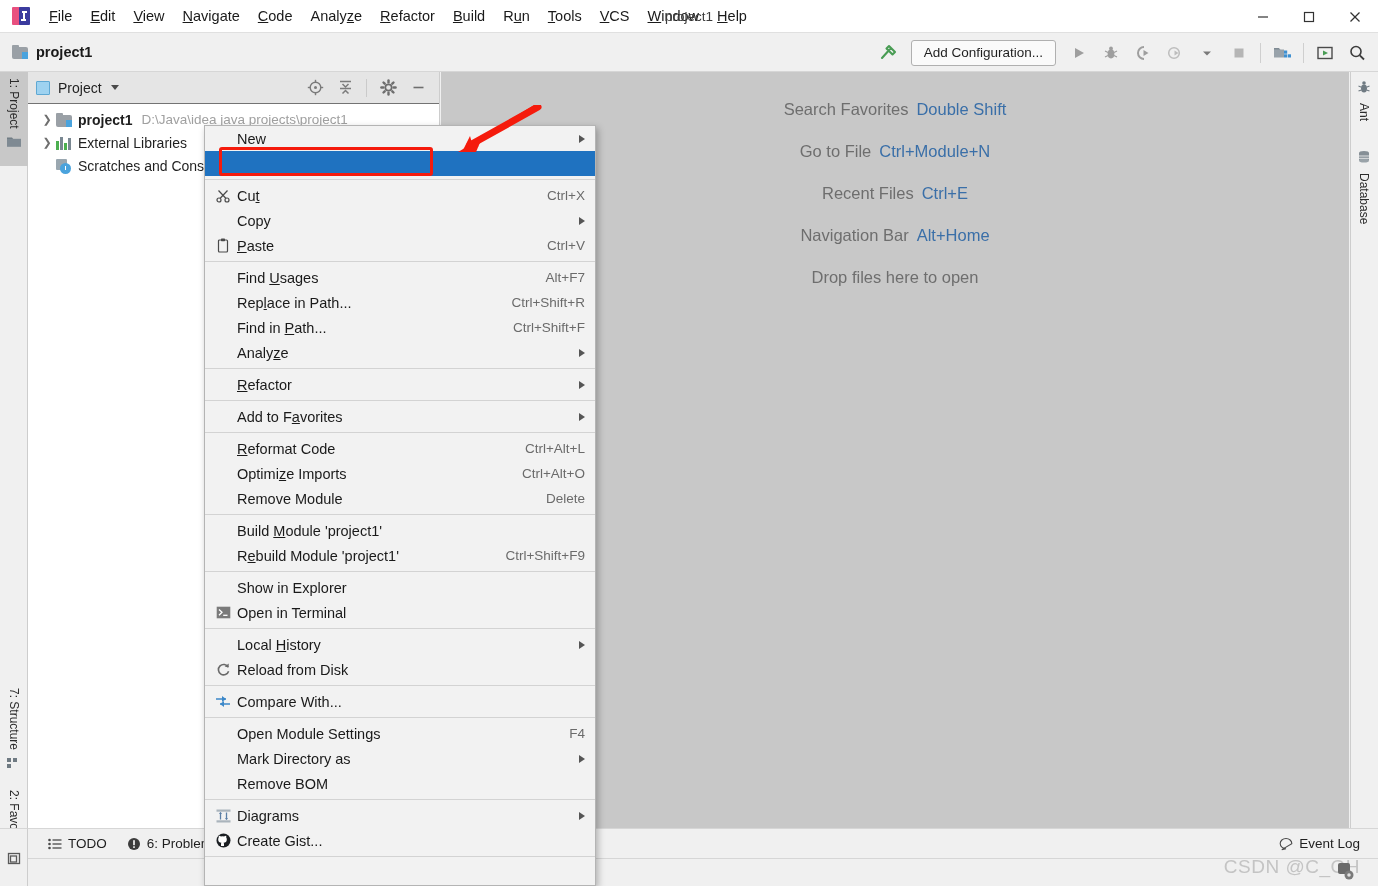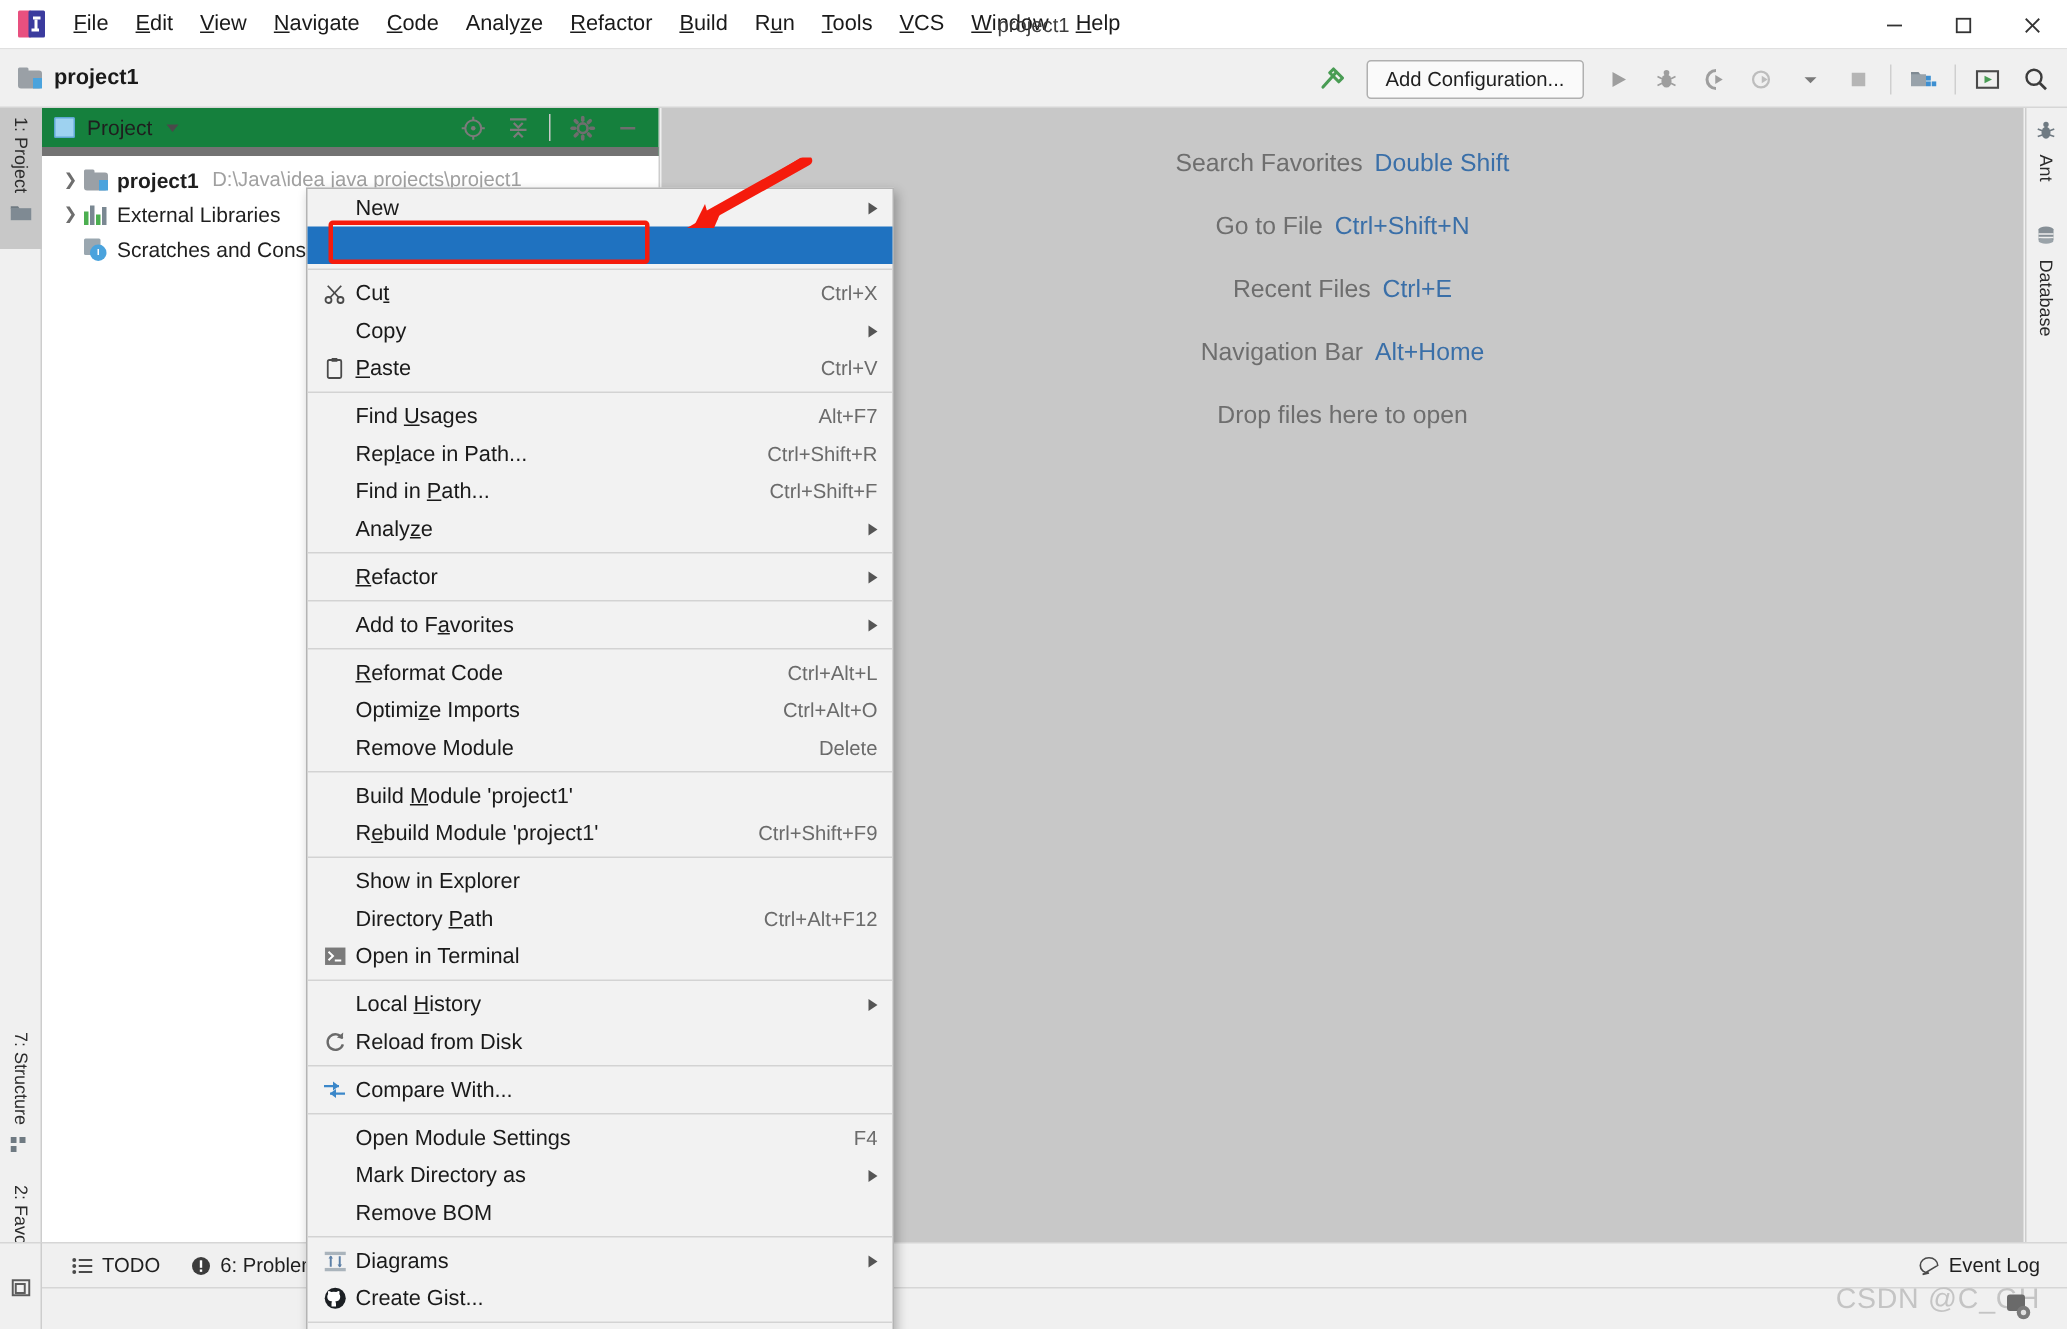--- a/index.html
+++ b/index.html
@@ -116,21 +116,21 @@
     display: flex; align-items: center; cursor: default;
   }
   .vtab-r .vicon { writing-mode: horizontal-tb; margin-bottom: 6px; }
 
   
   .project-panel {
     position: absolute; left: 28px; top: 72px; width: 412px; height: 756px;
     background: #ffffff; border-right: 1px solid #cdcdcd;
   }
   .pp-header {
-    height: 32px; background: #15803d; border-bottom: 6px solid #737373;
+    height: 32px; background: #e5e5e5; border-bottom: 1px solid #737373;
     display: flex; align-items: center; padding: 0 8px;
   }
   .pp-header .pp-title { font-size: 14px; color: #1f1f1f; margin-left: 8px; }
   .pp-sq { width: 14px; height: 14px; background: #9ed2f0; border: 1px solid #5fa8d3; border-radius: 1px; flex:none;}
   .caret-dn { width:0;height:0;border-left:4px solid transparent;border-right:4px solid transparent;border-top:5px solid #4a4a4a; margin-left: 9px;}
   .pp-tools { margin-left:auto; display:flex; align-items:center; gap:4px;}
   .pp-tools .pt { width: 26px; height: 26px; display:flex;align-items:center;justify-content:center;cursor:default;}
   .pp-tools .sep { width:1px;height:18px;background:#cacaca;margin:0 4px;}
 
   .tree { padding-top: 4px; font-size: 14px; color: #1f1f1f; }
@@ -493,21 +493,21 @@
   </div>
 
   <div class="editor">
     <div class="hints" id="hints-host">
         <div class="hint-row">
           <span>Search Favorites</span>
           <span class="key">Double Shift</span>
         </div>
         <div class="hint-row">
           <span>Go to File</span>
-          <span class="key">Ctrl+Shift+N</span>
+          <span class="key">Ctrl+Module+N</span>
         </div>
         <div class="hint-row">
           <span>Recent Files</span>
           <span class="key">Ctrl+E</span>
         </div>
         <div class="hint-row">
           <span>Navigation Bar</span>
           <span class="key">Alt+Home</span>
         </div>
         <div class="hint-row">
@@ -656,25 +656,20 @@
         <span class="cm-ico"></span>
         <span class="cm-lbl">R<u>e</u>build Module 'project1'</span>
         <span class="cm-key">Ctrl+Shift+F9</span>
       </div>
       <div class="cm-sep"></div>
       <div class="cm-item">
         <span class="cm-ico"></span>
         <span class="cm-lbl">Show in Explorer</span>
       </div>
       <div class="cm-item">
-        <span class="cm-ico"></span>
-        <span class="cm-lbl">Directory <u>P</u>ath</span>
-        <span class="cm-key">Ctrl+Alt+F12</span>
-      </div>
-      <div class="cm-item">
         <span class="cm-ico">
           <svg width="15" height="13" viewBox="0 0 15 13">
             <rect x="0.7" y="0.7" width="13.6" height="11.6" fill="#7a7a7a"></rect>
             <path d="M3 3.5 L6 6.3 L3 9.2" stroke="#fff" stroke-width="1.3" fill="none"></path>
             <line x1="7.2" y1="9.3" x2="11.5" y2="9.3" stroke="#fff" stroke-width="1.3"></line>
           </svg>
         </span>
         <span class="cm-lbl">Open in Terminal</span>
       </div>
       <div class="cm-sep"></div>

